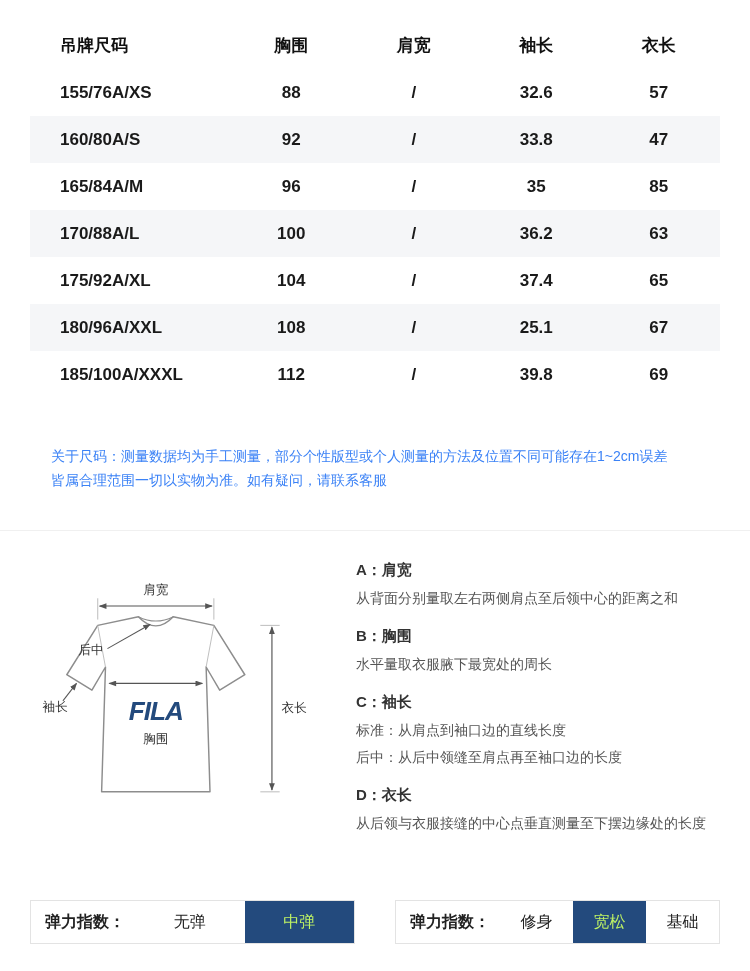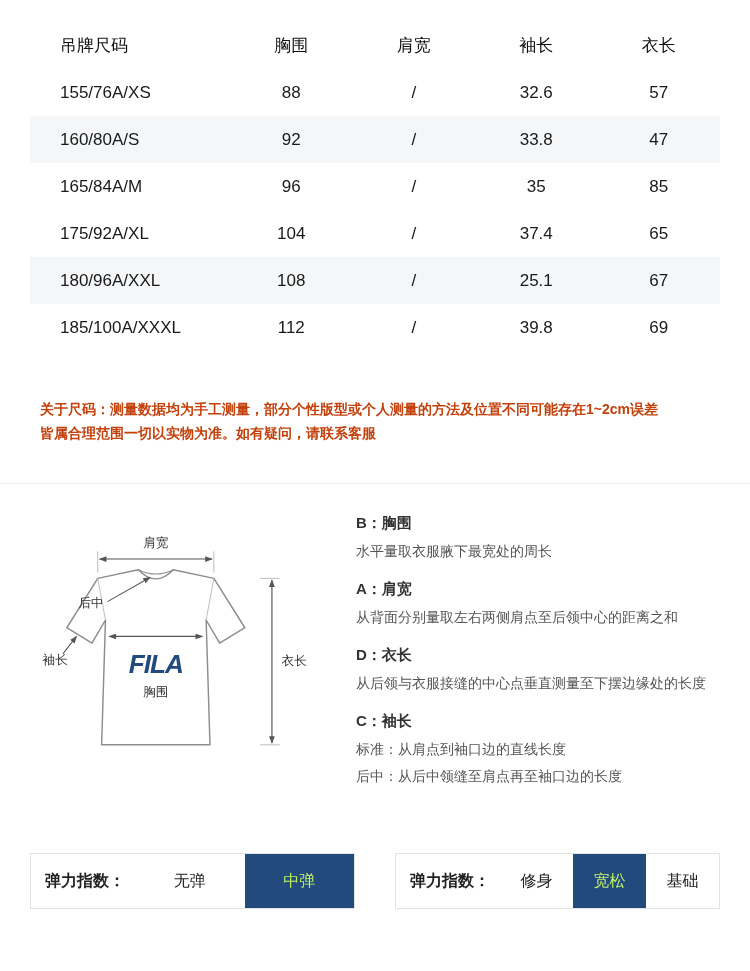--- a/index.html
+++ b/index.html
@@ -6,41 +6,41 @@
   *{box-sizing:border-box;}
   html,body{margin:0;padding:0;}
   body{
     width:750px;min-height:971px;background:#fff;color:#222;
     font-family:"Liberation Sans","DejaVu Sans",sans-serif;
     position:relative;overflow:hidden;
   }
   
   .size-table{width:690px;margin:22px 30px 0;border-collapse:collapse;}
   .size-table th,.size-table td{
-    height:47px;padding:0;font-size:17px;font-weight:400;text-align:center;color:#1a1a1a;
+    height:47px;padding:0;font-size:17px;font-weight:700;text-align:center;color:#1a1a1a;
   }
   .size-table th{color:#111;}
   .size-table .col-size{text-align:left;padding-left:30px;width:200px;}
   .size-table tr.alt{background:var(--row-alt);}
   
-  .note{margin:46px 40px 0;color:#c2410c;font-size:14px;line-height:24px;font-weight:bold;}
+  .note{margin:46px 51px 0;color:#3b82f6;font-size:14px;line-height:24px;}
   .note p{margin:0;}
   
   .divider{height:1px;background:#f0f0f0;margin-top:38px;}
   
   .diagram{display:flex;margin:26px 30px 0;}
   .shirt-wrap{width:312px;flex:0 0 312px;}
   .defs{flex:1;padding-left:14px;padding-top:4px;}
   .def{margin-bottom:18px;}
   .def h4{margin:0 0 7px;font-size:15px;font-weight:700;color:#333;}
   .def p{margin:0 0 5px;font-size:14px;line-height:22px;color:#555;}
   
   .footer{display:flex;justify-content:space-between;margin:48px 30px 0;}
   .opt-group{
-    display:flex;align-items:stretch;width:325px;height:56px;
+    display:flex;align-items:stretch;width:325px;height:44px;
     border:1px solid #e3e3e3;background:#fff;
   }
   .opt-label{
     display:flex;align-items:center;padding-left:14px;width:104px;
     font-size:16px;font-weight:700;color:#222;
   }
   .opt{
     flex:1;display:flex;align-items:center;justify-content:center;
     font-size:16px;color:#222;cursor:pointer;text-align:center;
   }
@@ -74,20 +74,27 @@
     <td>/</td>
     <td>33.8</td>
     <td>47</td>
   </tr>
   <tr>
     <td class="col-size">165/84A/M</td>
     <td>96</td>
     <td>/</td>
     <td>35</td>
     <td>85</td>
+  </tr>
+  <tr class="alt">
+    <td class="col-size">170/88A/L</td>
+    <td>100</td>
+    <td>/</td>
+    <td>36.2</td>
+    <td>63</td>
   </tr>
   <tr>
     <td class="col-size">175/92A/XL</td>
     <td>104</td>
     <td>/</td>
     <td>37.4</td>
     <td>65</td>
   </tr>
   <tr class="alt">
     <td class="col-size">180/96A/XXL</td>
@@ -151,35 +158,35 @@
 
       <line x1="250" y1="64" x2="250" y2="232" stroke="#555" stroke-width="1.2" marker-start="url(#ahs)" marker-end="url(#ah)"></line>
       <line x1="238" y1="62" x2="258" y2="62" stroke="#bbb" stroke-width="1"></line>
       <line x1="238" y1="234" x2="258" y2="234" stroke="#bbb" stroke-width="1"></line>
       <text class="dim-label" x="260" y="152" text-anchor="start">衣长</text>
     </svg>
   </div>
 
   <div class="defs">
     <div class="def">
+      <h4>A：肩宽</h4>
+      <p>从背面分别量取左右两侧肩点至后领中心的距离之和</p>
+    </div>
+    <div class="def">
       <h4>B：胸围</h4>
       <p>水平量取衣服腋下最宽处的周长</p>
-    </div>
-    <div class="def">
-      <h4>A：肩宽</h4>
-      <p>从背面分别量取左右两侧肩点至后领中心的距离之和</p>
-    </div>
-    <div class="def">
-      <h4>D：衣长</h4>
-      <p>从后领与衣服接缝的中心点垂直测量至下摆边缘处的长度</p>
     </div>
     <div class="def">
       <h4>C：袖长</h4>
       <p>标准：从肩点到袖口边的直线长度</p>
       <p>后中：从后中领缝至肩点再至袖口边的长度</p>
+    </div>
+    <div class="def">
+      <h4>D：衣长</h4>
+      <p>从后领与衣服接缝的中心点垂直测量至下摆边缘处的长度</p>
     </div>
   </div>
 </div>
 
 <div class="footer">
   <div class="opt-group">
     <div class="opt-label">弹力指数：</div>
     <div class="opt">无弹</div>
     <div class="opt selected">中弹</div>
   </div>

